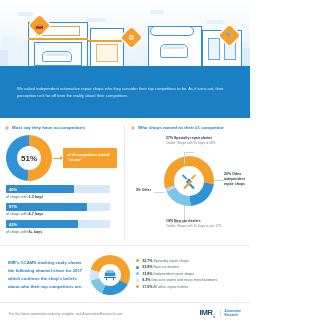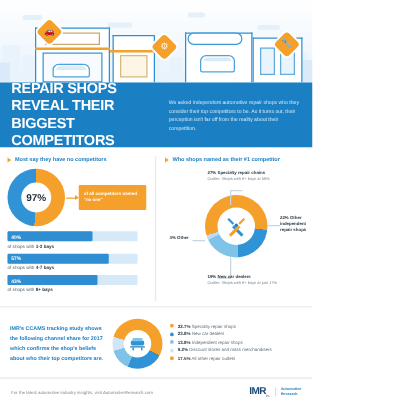--- a/index.html
+++ b/index.html
@@ -265,35 +265,34 @@
     </div>
     <div class="badge-pin" style="left:124px;top:30px;">
       <i>⚙</i>
     </div>
     <div class="badge-pin" style="left:222px;top:28px;">
       <i>🔧</i>
     </div>
   </div>
 
   <div class="title-band">
-    <div class="headline">REPAIR SHOPS REVEAL THEIR BIGGEST COMPETITORS</div>
     <div class="intro">We asked independent automotive repair shops who they consider their top competitors to be. As it turns out, their perception isn't far off from the reality about their competition.</div>
   </div>
 
   <div class="mid">
 
     <div class="panel panel-l">
       <div class="panel-head">
         <span class="tri-icon"></span>
         <span>Most say they have no competitors</span>
       </div>
 
       <div class="donut-row">
         <div class="donut-l">
-          <div class="hole">97%</div>
+          <div class="hole">51%</div>
         </div>
         <div class="arrow-connector"></div>
         <div class="callout">of all competitors named "no one"</div>
       </div>
 
       <div class="bars">
         <div class="bar-item">
           <div class="bar-track">
             <div class="bar-fill" style="width:65%">40%</div>
           </div>

